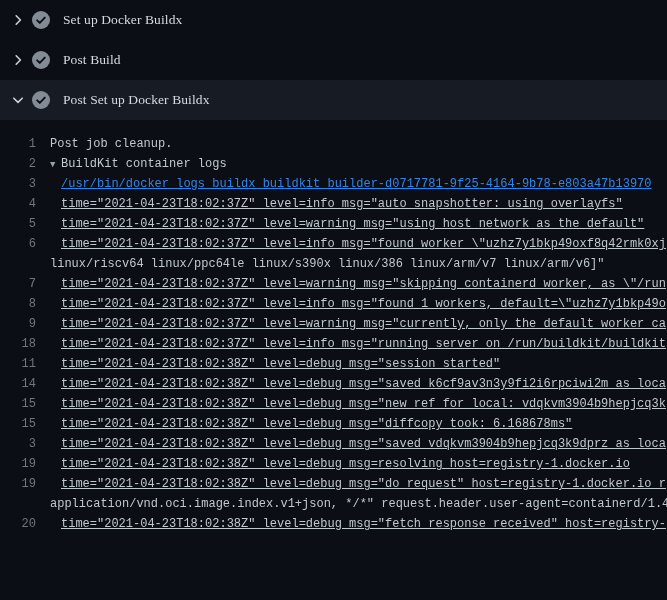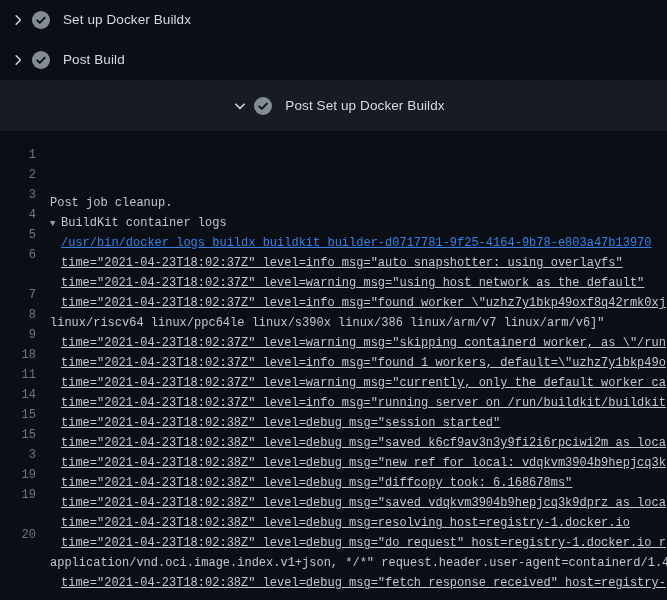--- a/index.html
+++ b/index.html
@@ -19,40 +19,40 @@
   body{
     width:667px;height:600px;overflow:hidden;
     background:var(--bg);
     font-family:"Liberation Sans", sans-serif;
   }
   .steps-list{width:100%;}
   .step-row{
     display:flex;align-items:center;
     height:40px;padding-left:10px;cursor:pointer;
   }
-  .step-row.expanded{height:51px;background:var(--header-bg);justify-content:center;}
+  .step-row.expanded{height:40px;background:var(--header-bg);}
   .step-chevron{flex:0 0 16px;margin-right:6px;display:flex;align-items:center;}
   .step-check{flex:0 0 18px;margin-right:13px;display:flex;align-items:center;}
   .step-label{
     color:var(--step-text);
-    font-size:13.5px;line-height:1;letter-spacing:.1px;
+    font-size:13.5px;line-height:1;letter-spacing:.1px;font-family:Liberation Serif, serif;
   }
   .log-area{
     padding-top:14px;
     font-family:"Liberation Mono","DejaVu Sans Mono",monospace;
     font-size:12px;
   }
   .log-row{
     display:flex;height:20px;line-height:20px;white-space:pre;
   }
   .ln{
     flex:0 0 36px;width:36px;text-align:right;
     color:var(--line-num);cursor:pointer;
   }
-  .lt{color:var(--log-text);margin-top:48px;}
+  .lt{color:var(--log-text);}
   .lt.ind0{margin-left:14px;}
   .lt.ind1{margin-left:25px;text-decoration:underline;}
   .lt.command{color:var(--command);}
   .tgl{
     display:inline-block;width:11px;
     font-size:9px;color:var(--toggle);cursor:pointer;
   }
 </style>
 </head>
 <body>

